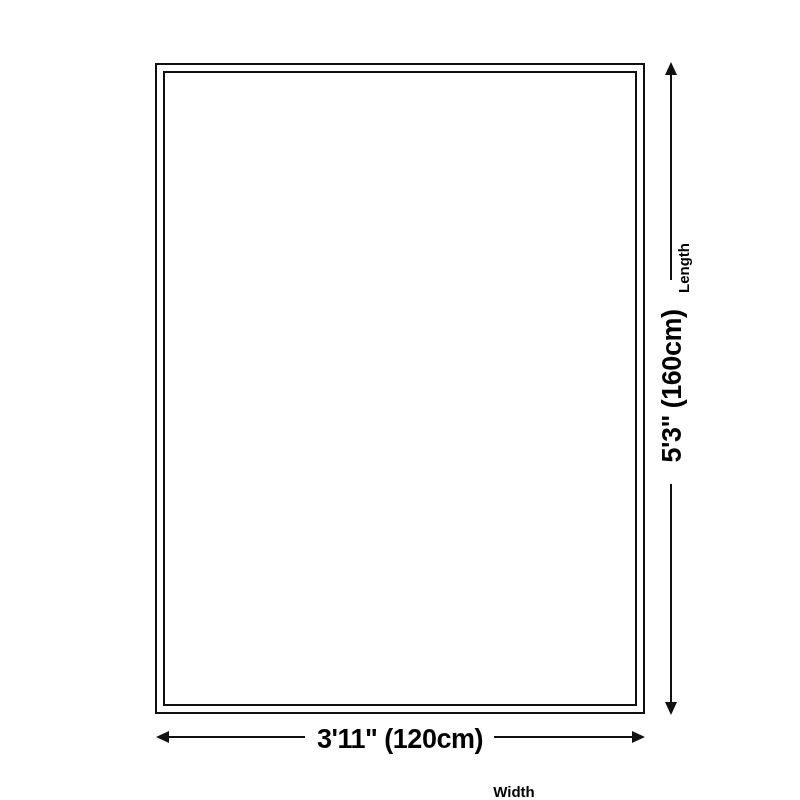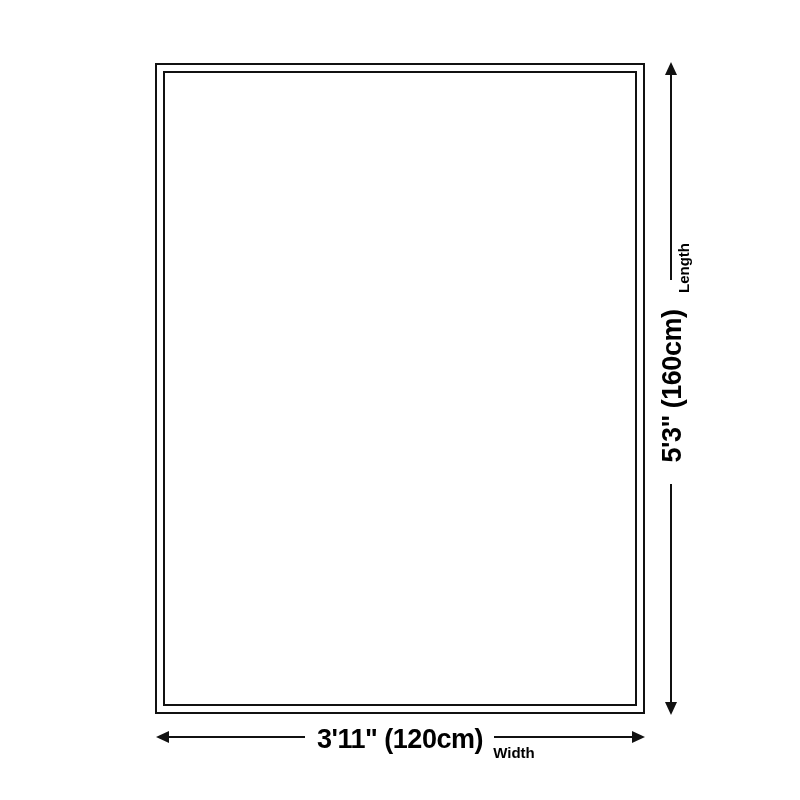--- a/index.html
+++ b/index.html
@@ -90,21 +90,21 @@
     font-size: 15px;
     white-space: nowrap;
     transform: translate(-50%, -50%);
   }
   .dim-label.vertical {
     transform: translate(-50%, -50%) rotate(-90deg);
   }
   .length-value { left: 672px; top: 386px; }
   .length-label { left: 683px; top: 268px; }
   .width-value  { left: 400px; top: 739px; }
-  .width-label  { left: 514px; top: 752px; }
+  .width-label  { left: 514px; top: 791px; }
 </style>
 </head>
 <body>
 
 <div class="canvas">
 
   <div class="rug-outer">
     <div class="rug-inner"></div>
   </div>
 

